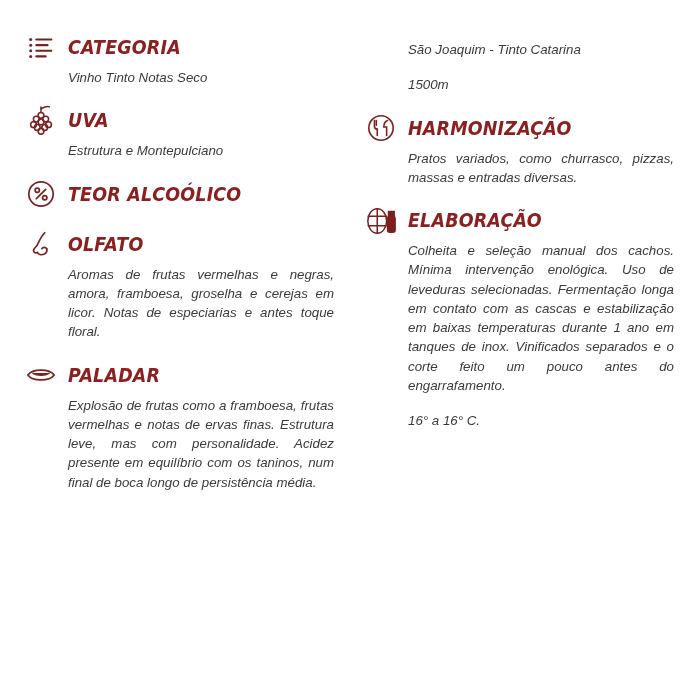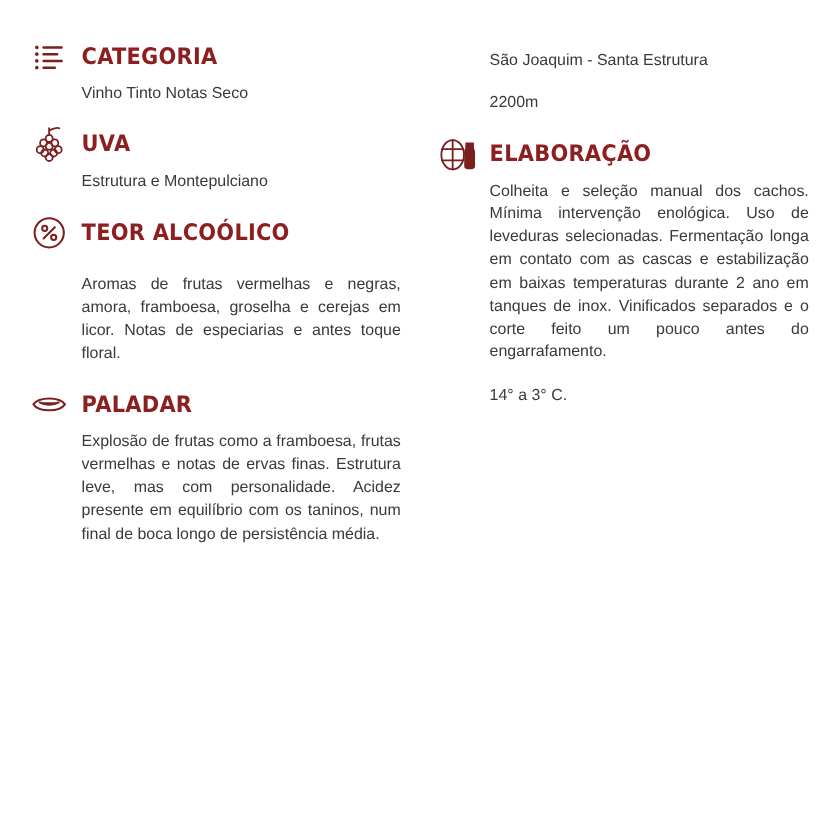--- a/index.html
+++ b/index.html
@@ -25,20 +25,21 @@
   }
   .col {
     width: 318px;
     flex: 0 0 318px;
   }
   .col-right {
     padding-top: 10px;
   }
   .block {
     margin-bottom: 16px;
+    font-style: italic;
   }
   .head {
     display: flex;
     align-items: center;
     gap: 10px;
     margin-bottom: 4px;
   }
   .icon {
     width: 34px;
     height: 34px;
@@ -130,20 +131,30 @@
             <circle cx="20" cy="20" r="2.3"></circle>
             <line x1="21" y1="11" x2="11" y2="21" stroke-linecap="round"></line>
           </svg>
         </span>
         <span class="title">TEOR ALCOÓLICO</span>
       </div>
     </div>
 
 
     <div class="block">
+      <div class="head">
+        <span class="icon">
+          <svg width="30" height="30" viewBox="0 0 32 32" fill="none" stroke="#7b1f1f" stroke-width="1.8" stroke-linecap="round">
+            <path d="M20 4 C16 8 14 13 12 17 C10 20 8 21 8 23 C8 25 10 26 12 25"></path>
+            <path d="M12 25 C13 27 16 28 19 27 C22 26 23 23 22 21"></path>
+            <path d="M22 21 C21 19 18 19 17 21"></path>
+          </svg>
+        </span>
+        <span class="title">OLFATO</span>
+      </div>
       <div class="body">Aromas de frutas vermelhas e negras, amora, framboesa, groselha e cerejas em licor. Notas de especiarias e antes toque floral.</div>
     </div>
 
     <div class="block">
       <div class="head">
         <span class="icon">
           <svg width="32" height="26" viewBox="0 0 34 26" fill="none" stroke="#7b1f1f" stroke-width="1.8" stroke-linejoin="round">
             <path d="M3 13 C8 6 26 6 31 13 C26 20 8 20 3 13 Z"></path>
             <path d="M8 11 C13 14 21 14 26 11" fill="#7b1f1f" stroke="none"></path>
             <path d="M8 11 C13 14 21 14 26 11"></path>
@@ -152,42 +163,56 @@
         <span class="title">PALADAR</span>
       </div>
       <div class="body">Explosão de frutas como a framboesa, frutas vermelhas e notas de ervas finas. Estrutura leve, mas com personalidade. Acidez presente em equilíbrio com os taninos, num final de boca longo de persistência média.</div>
     </div>
 
   </div>
 
   <div class="col col-right">
 
     <div class="block">
-      <div class="body nojust">São Joaquim - Santa Estrutura</div>
-    </div>
-
-    <div class="block">
-      <div class="body nojust">2200m</div>
-    </div>
-
+      <div class="body nojust">São Joaquim - Tinto Catarina</div>
+    </div>
+
+    <div class="block">
+      <div class="body nojust">1500m</div>
+    </div>
+
+    <div class="block">
+      <div class="head">
+        <span class="icon">
+          <svg width="30" height="30" viewBox="0 0 32 32" fill="none" stroke="#7b1f1f" stroke-width="1.7" stroke-linecap="round">
+            <circle cx="16" cy="16" r="13"></circle>
+            <path d="M9 8 L9 14 C9 16 10.5 17 12 17 L12 24"></path>
+            <path d="M11 8 L11 13"></path>
+            <path d="M23 8 C20 9 19 12 19 15 L22 15 L22 24"></path>
+          </svg>
+        </span>
+        <span class="title">HARMONIZAÇÃO</span>
+      </div>
+      <div class="body">Pratos variados, como churrasco, pizzas, massas e entradas diversas.</div>
+    </div>
 
     <div class="block">
       <div class="head">
         <span class="icon">
           <svg width="32" height="32" viewBox="0 0 34 34" fill="none" stroke="#7b1f1f" stroke-width="1.6" stroke-linecap="round">
             <ellipse cx="13" cy="18" rx="10" ry="13"></ellipse>
             <line x1="3.5" y1="13" x2="22.5" y2="13"></line>
             <line x1="3.5" y1="23" x2="22.5" y2="23"></line>
             <line x1="13" y1="5" x2="13" y2="31"></line>
             <path d="M25 8 L25 12 C25 13 24 14 24 16 L24 28 C24 29.5 25 30 26.5 30 L29.5 30 C31 30 32 29.5 32 28 L32 16 C32 14 31 13 31 12 L31 8 Z" fill="#7b1f1f" stroke="#7b1f1f"></path>
           </svg>
         </span>
         <span class="title">ELABORAÇÃO</span>
       </div>
-      <div class="body">Colheita e seleção manual dos cachos. Mínima intervenção enológica. Uso de leveduras selecionadas. Fermentação longa em contato com as cascas e estabilização em baixas temperaturas durante 2 ano em tanques de inox. Vinificados separados e o corte feito um pouco antes do engarrafamento.</div>
-    </div>
-
-    <div class="block">
-      <div class="body nojust">14° a 3° C.</div>
+      <div class="body">Colheita e seleção manual dos cachos. Mínima intervenção enológica. Uso de leveduras selecionadas. Fermentação longa em contato com as cascas e estabilização em baixas temperaturas durante 1 ano em tanques de inox. Vinificados separados e o corte feito um pouco antes do engarrafamento.</div>
+    </div>
+
+    <div class="block">
+      <div class="body nojust">16° a 16° C.</div>
     </div>
 
   </div>
 </div>
 
 </body></html>

